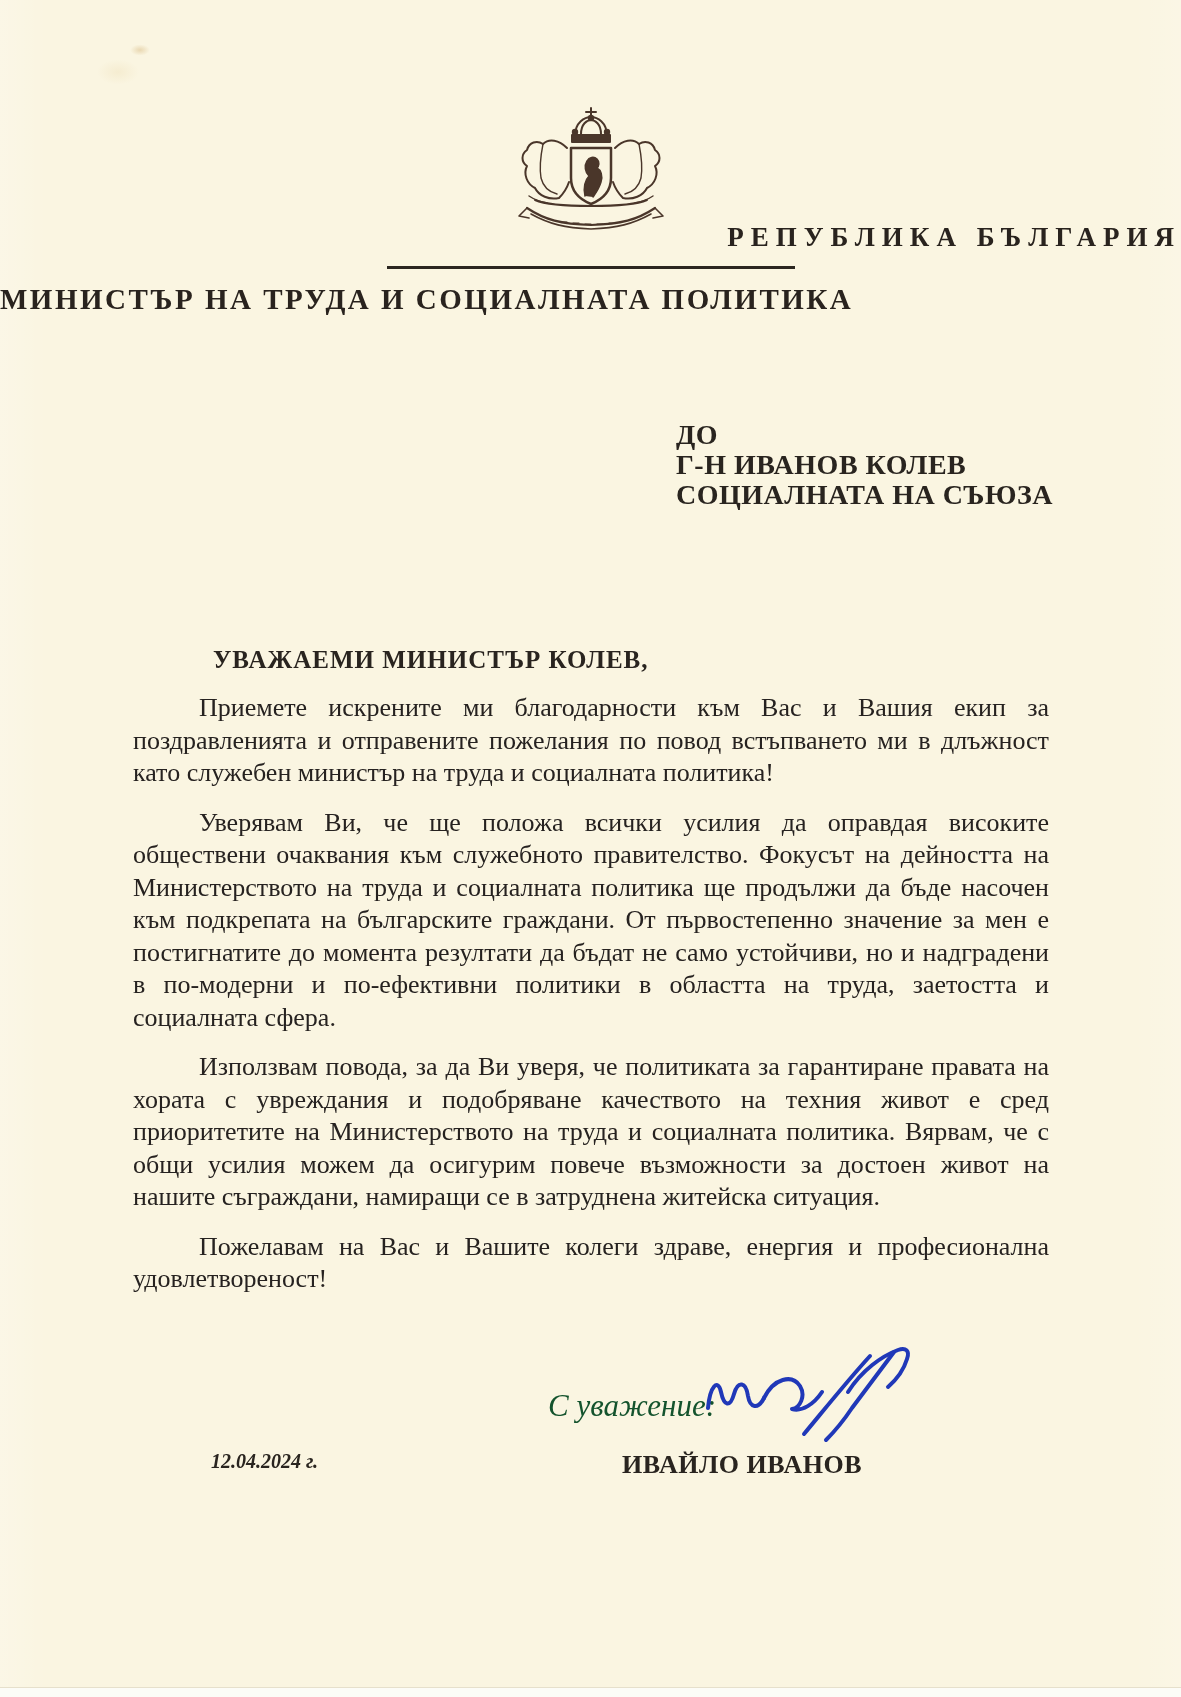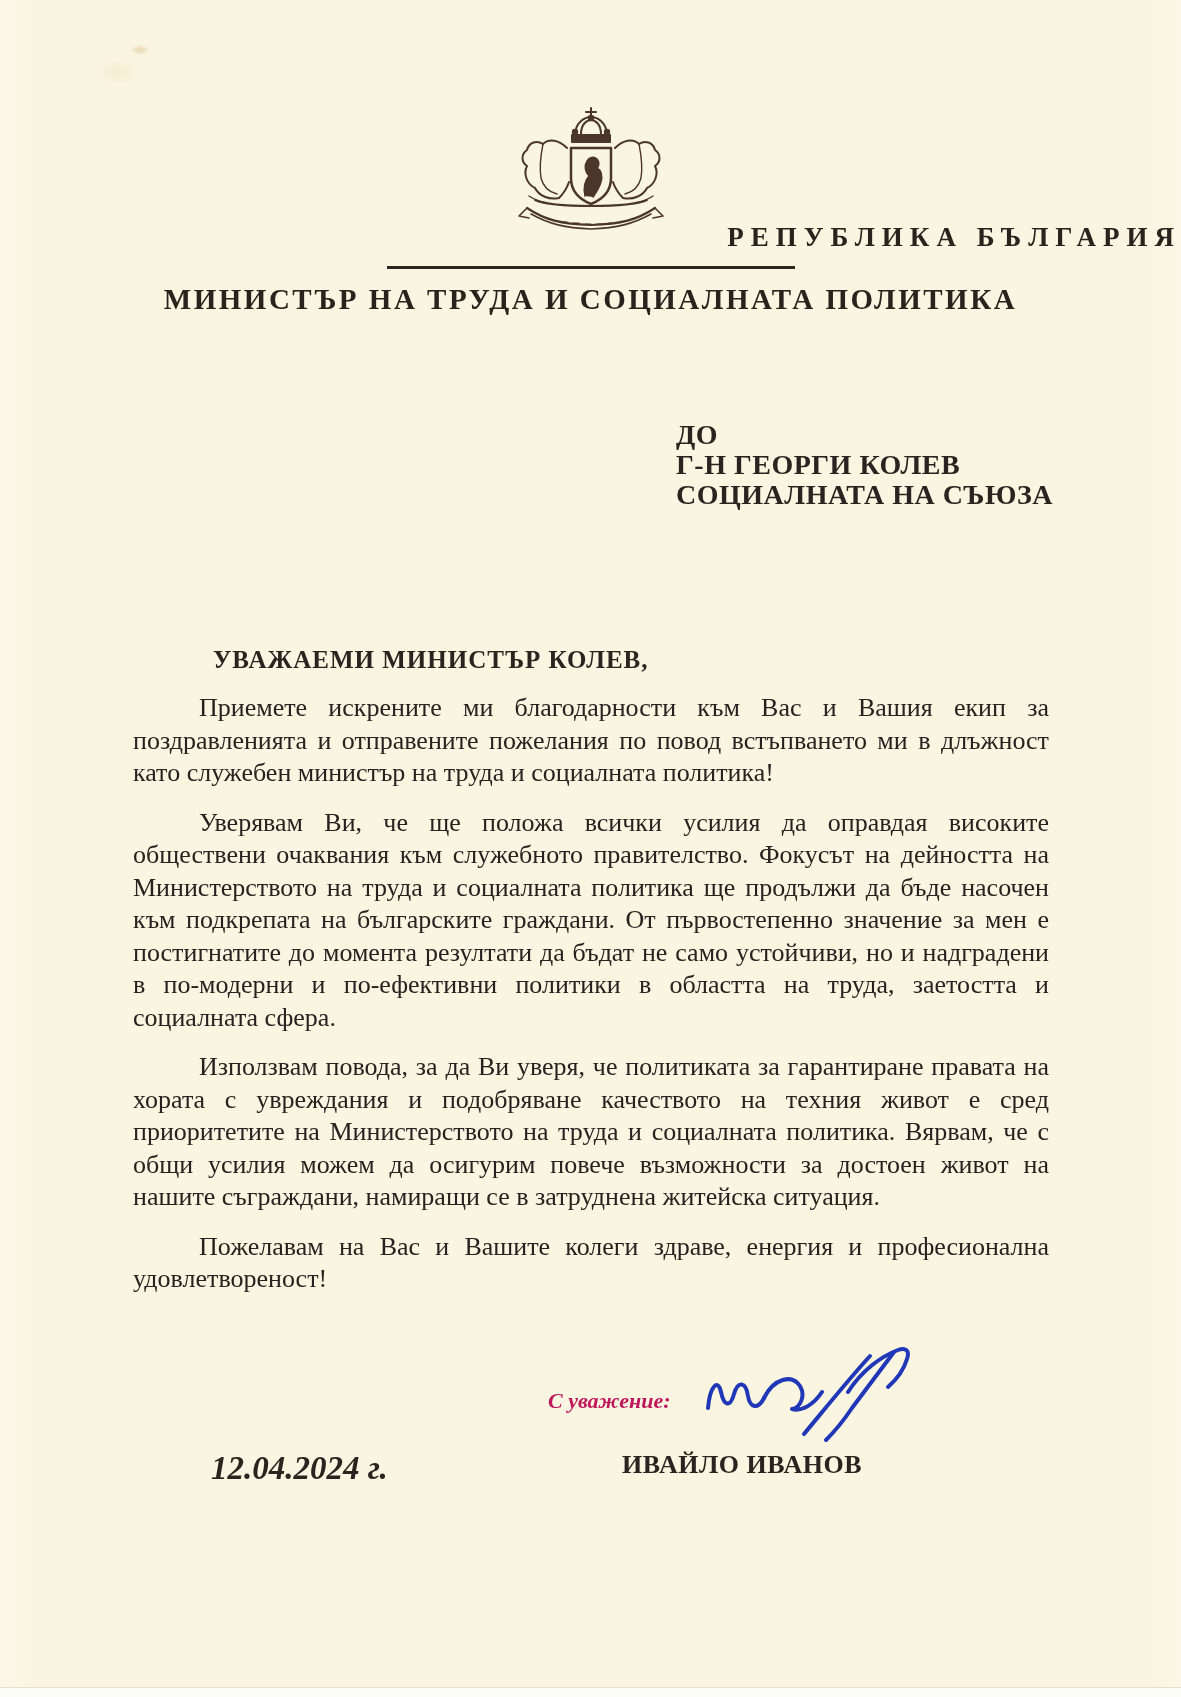--- a/index.html
+++ b/index.html
@@ -31,21 +31,21 @@
     position:absolute;top:222px;left:0;right:0;
     text-align:right;font-weight:bold;font-size:27px;
     letter-spacing:7px;color:#29231e;
   }
   .head-rule{
     position:absolute;top:266px;left:50%;transform:translateX(-50%);
     width:408px;height:3px;background:#2b2620;
   }
   .office{
     position:absolute;top:283px;left:0;right:0;
-    text-align:center;font-weight:bold;font-size:29px;
+    font-weight:bold;font-size:29px;
     letter-spacing:2.5px;color:#29231e;
   }
 
   
   .recipient{
     position:absolute;left:676px;top:420px;
     font-weight:bold;font-size:28px;line-height:30px;
     letter-spacing:.5px;color:#29241f;
   }
   .recipient div{white-space:nowrap;}
@@ -60,26 +60,26 @@
   .body-text{
     position:absolute;left:133px;top:692px;width:916px;
     font-size:26px;line-height:32.5px;text-align:justify;
     color:#262220;
   }
   .body-text p{margin:0 0 17px 0;text-indent:66px;}
 
   
   .closing{
     position:absolute;left:548px;top:1388px;
-    font-style:italic;font-weight:bold;font-size:22px;color:#be185d;
+    font-style:italic;font-weight:normal;font-size:31px;color:#14532d;
   }
   .signature{position:absolute;left:698px;top:1330px;}
   .date{
     position:absolute;left:211px;top:1450px;
-    font-style:italic;font-weight:bold;font-size:33px;color:#29241f;
+    font-style:italic;font-weight:bold;font-size:20px;color:#29241f;
   }
   .signer-name{
     position:absolute;left:622px;top:1450px;
     font-weight:bold;font-size:26px;letter-spacing:.5px;color:#29241f;text-align:right;
   }
 
   .emblem path,.emblem circle,.emblem ellipse,.emblem rect,.emblem line{vector-effect:non-scaling-stroke;}
 </style>
 </head>
 <body>
@@ -121,21 +121,21 @@
   </svg>
 
   <div class="country">РЕПУБЛИКА БЪЛГАРИЯ</div>
 
   <div class="head-rule"></div>
 
   <div class="office">МИНИСТЪР НА ТРУДА И СОЦИАЛНАТА ПОЛИТИКА</div>
 
   <div class="recipient">
     <div>ДО</div>
-    <div>Г-Н ГЕОРГИ КОЛЕВ</div>
+    <div>Г-Н ИВАНОВ КОЛЕВ</div>
     <div>СОЦИАЛНАТА НА СЪЮЗА</div>
   </div>
 
   <div class="salutation">УВАЖАЕМИ МИНИСТЪР КОЛЕВ,</div>
 
   <div class="body-text">
     <p>Приемете искрените ми благодарности към Вас и Вашия екип за поздравленията и отправените пожелания по повод встъпването ми в длъжност като служебен министър на труда и социалната политика!</p>
     <p>Уверявам Ви, че ще положа всички усилия да оправдая високите обществени очаквания към служебното правителство. Фокусът на дейността на Министерството на труда и социалната политика ще продължи да бъде насочен към подкрепата на българските граждани. От първостепенно значение за мен е постигнатите до момента резултати да бъдат не само устойчиви, но и надградени в по-модерни и по-ефективни политики в областта на труда, заетостта и социалната сфера.</p>
     <p>Използвам повода, за да Ви уверя, че политиката за гарантиране правата на хората с увреждания и подобряване качеството на техния живот е сред приоритетите на Министерството на труда и социалната политика. Вярвам, че с общи усилия можем да осигурим повече възможности за достоен живот на нашите съграждани, намиращи се в затруднена житейска ситуация.</p>
     <p>Пожелавам на Вас и Вашите колеги здраве, енергия и професионална удовлетвореност!</p>

